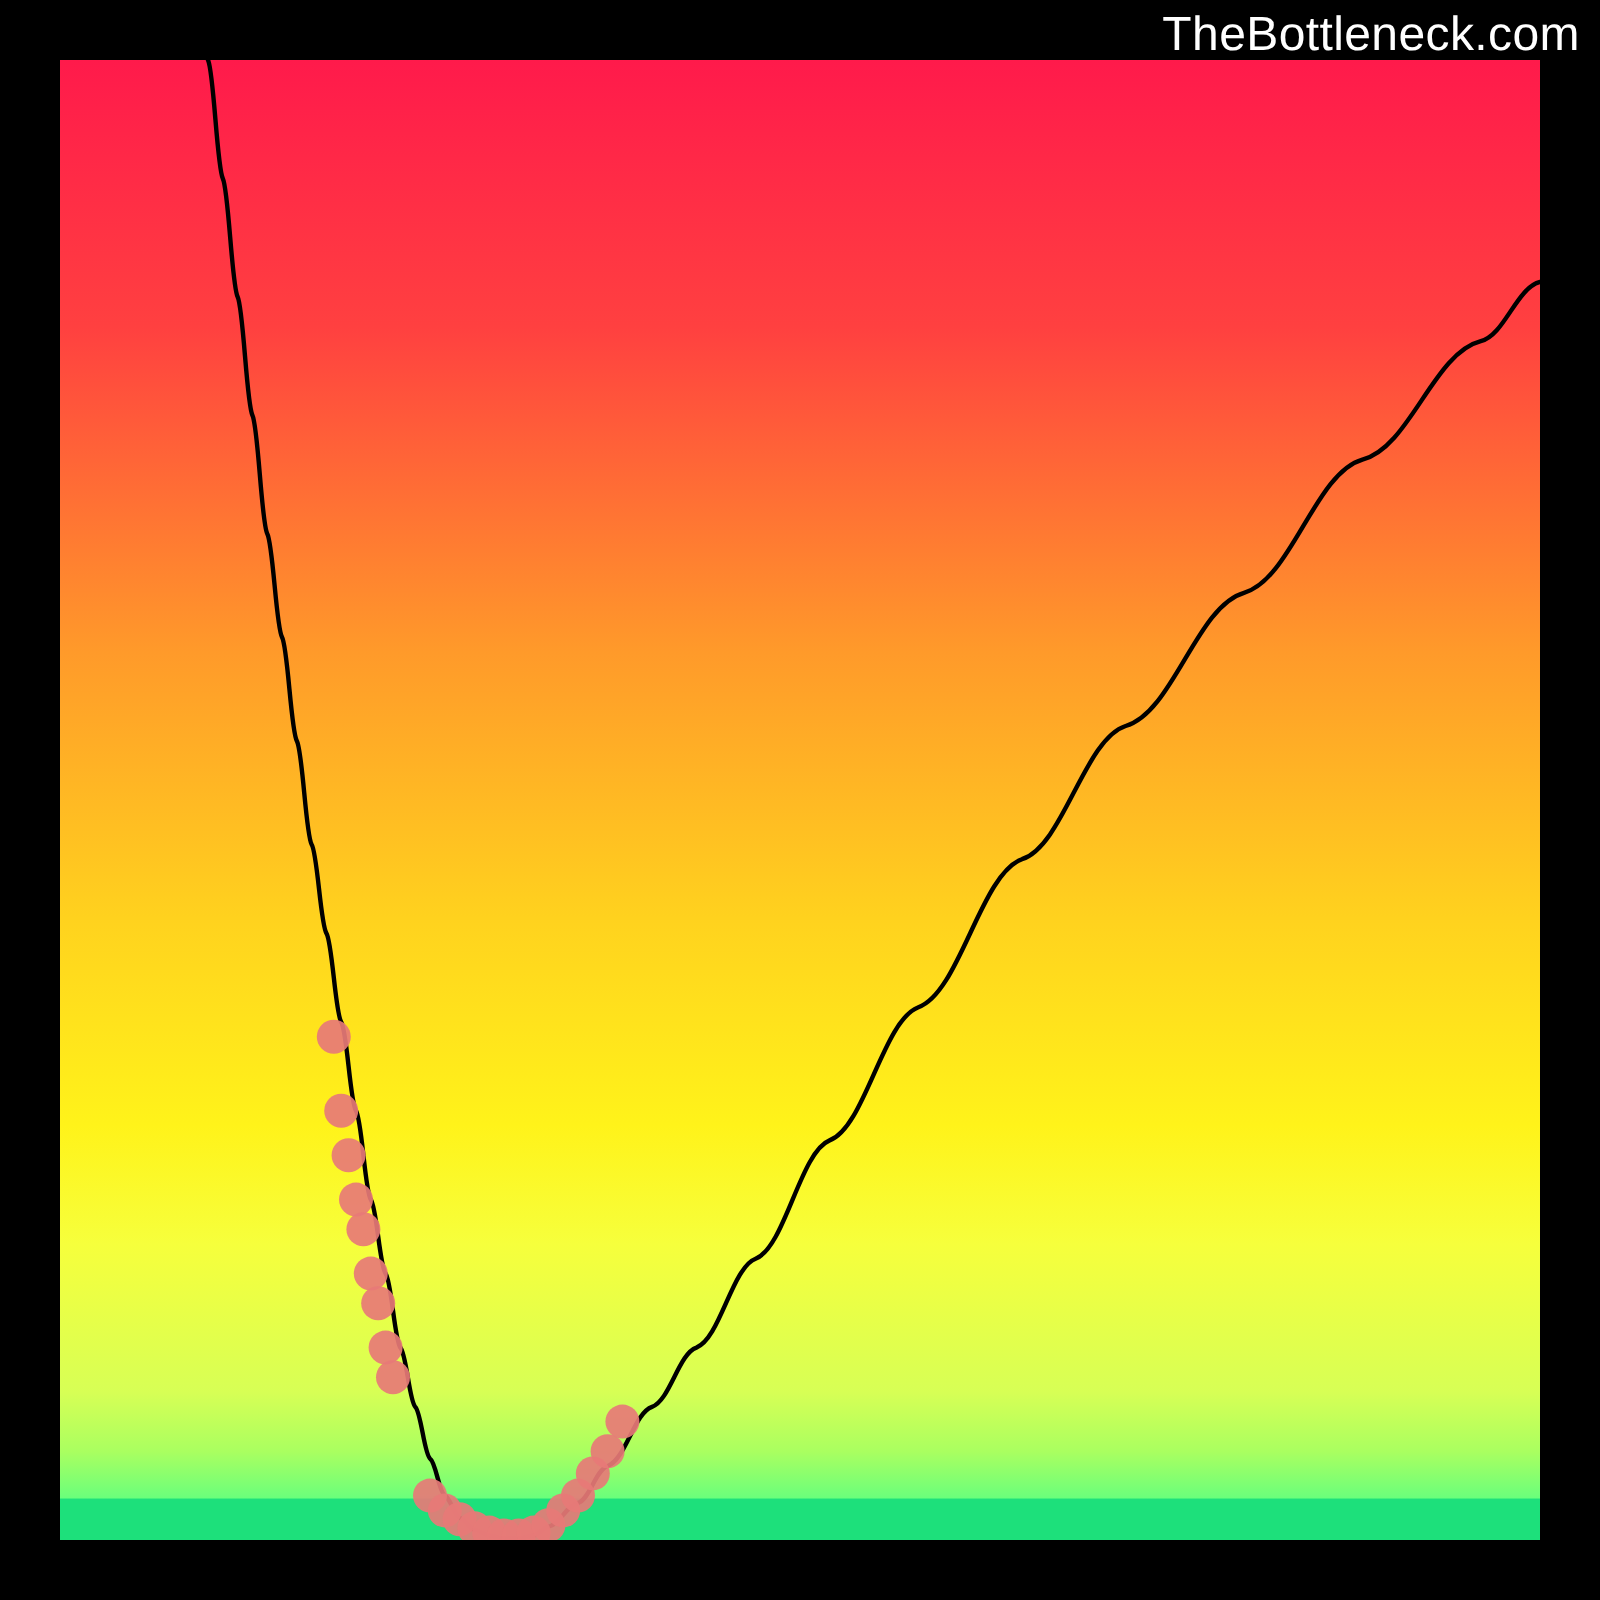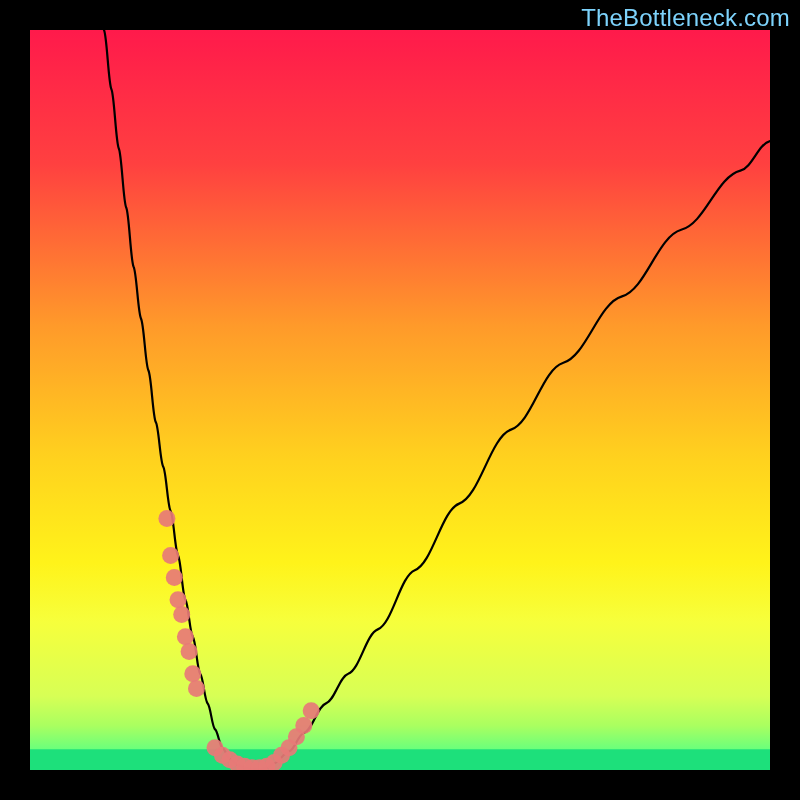--- a/index.html
+++ b/index.html
@@ -20,21 +20,21 @@
     position: absolute;
     left: 30px;
     top: 30px;
     width: 740px;
     height: 740px;
   }
   .watermark {
     position: absolute;
     top: 4px;
     right: 10px;
-    color: #7dd3fc;
+    color: #ffffff;
     font-size: 24px;
     font-weight: 400;
     letter-spacing: 0.2px;
     font-family: Arial, sans-serif;
   }
   svg { display: block; }
 </style>
 </head>
 <body>
 

